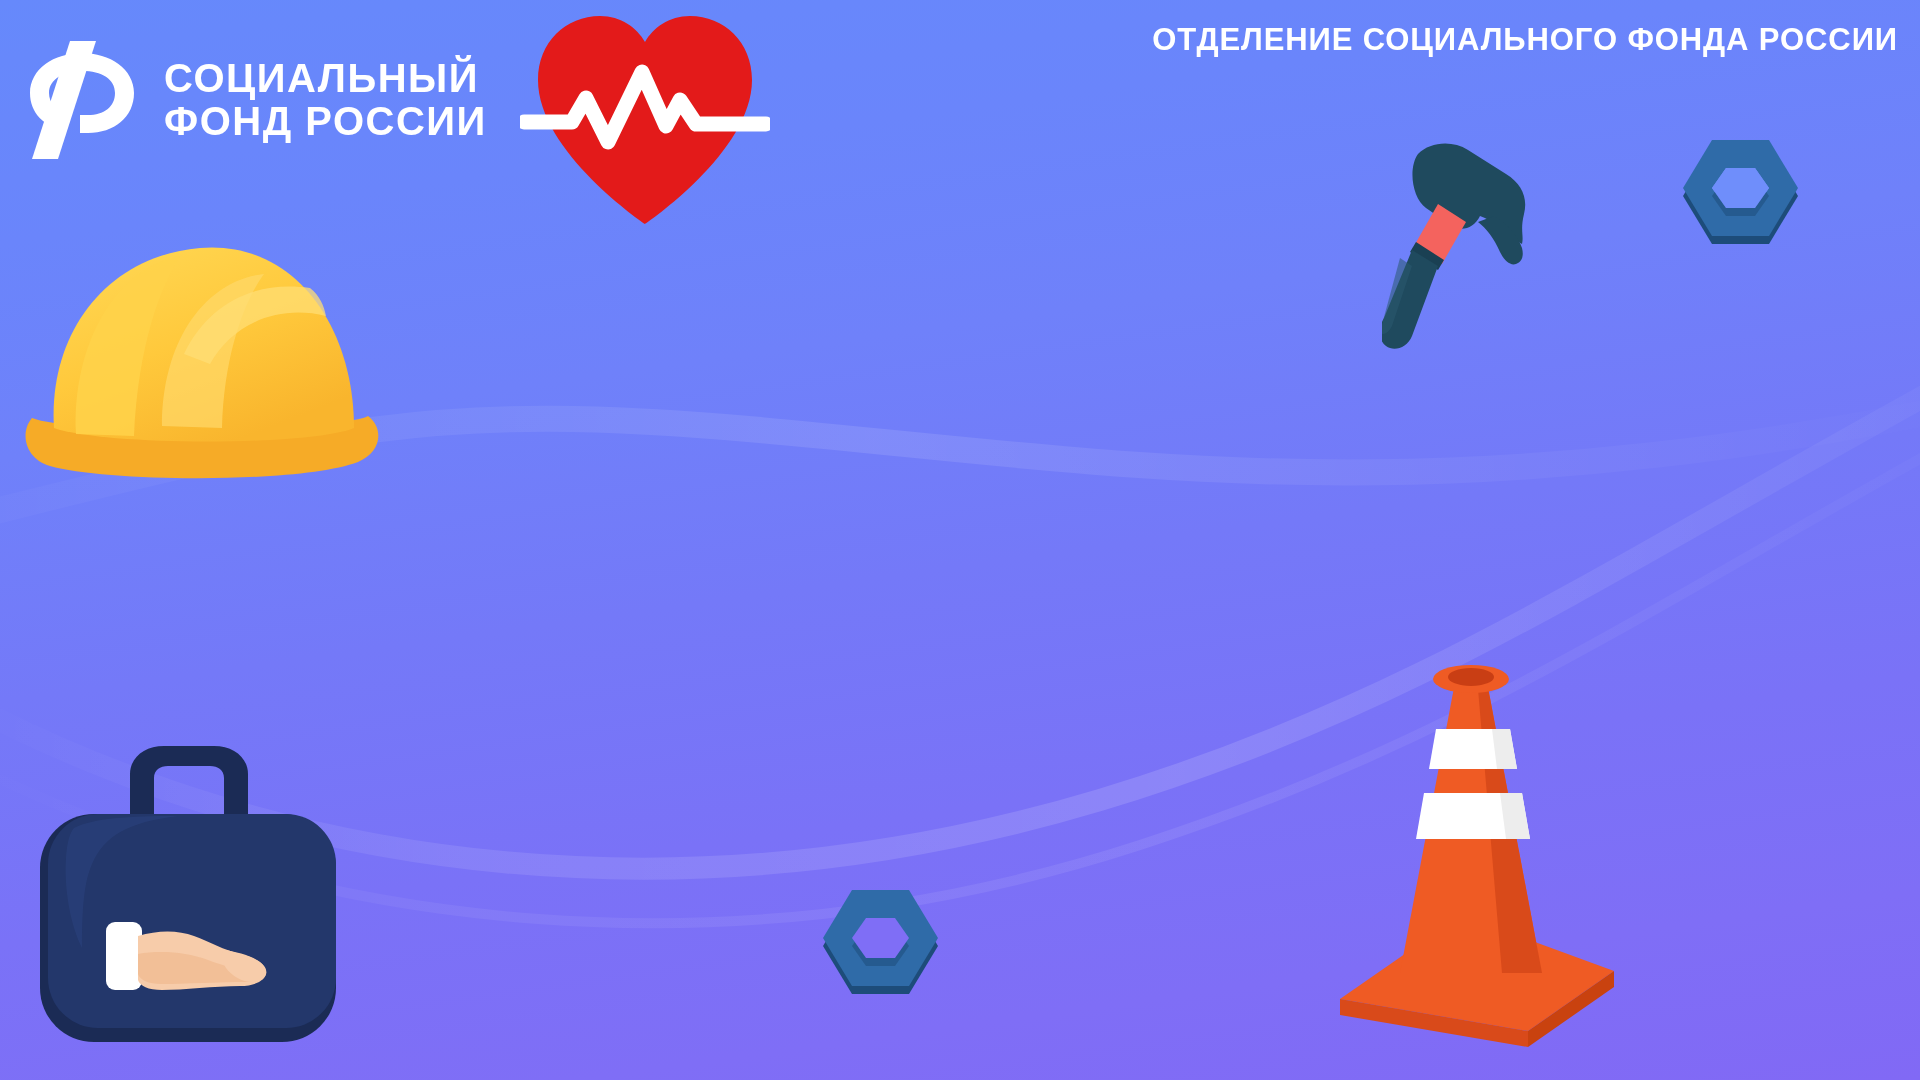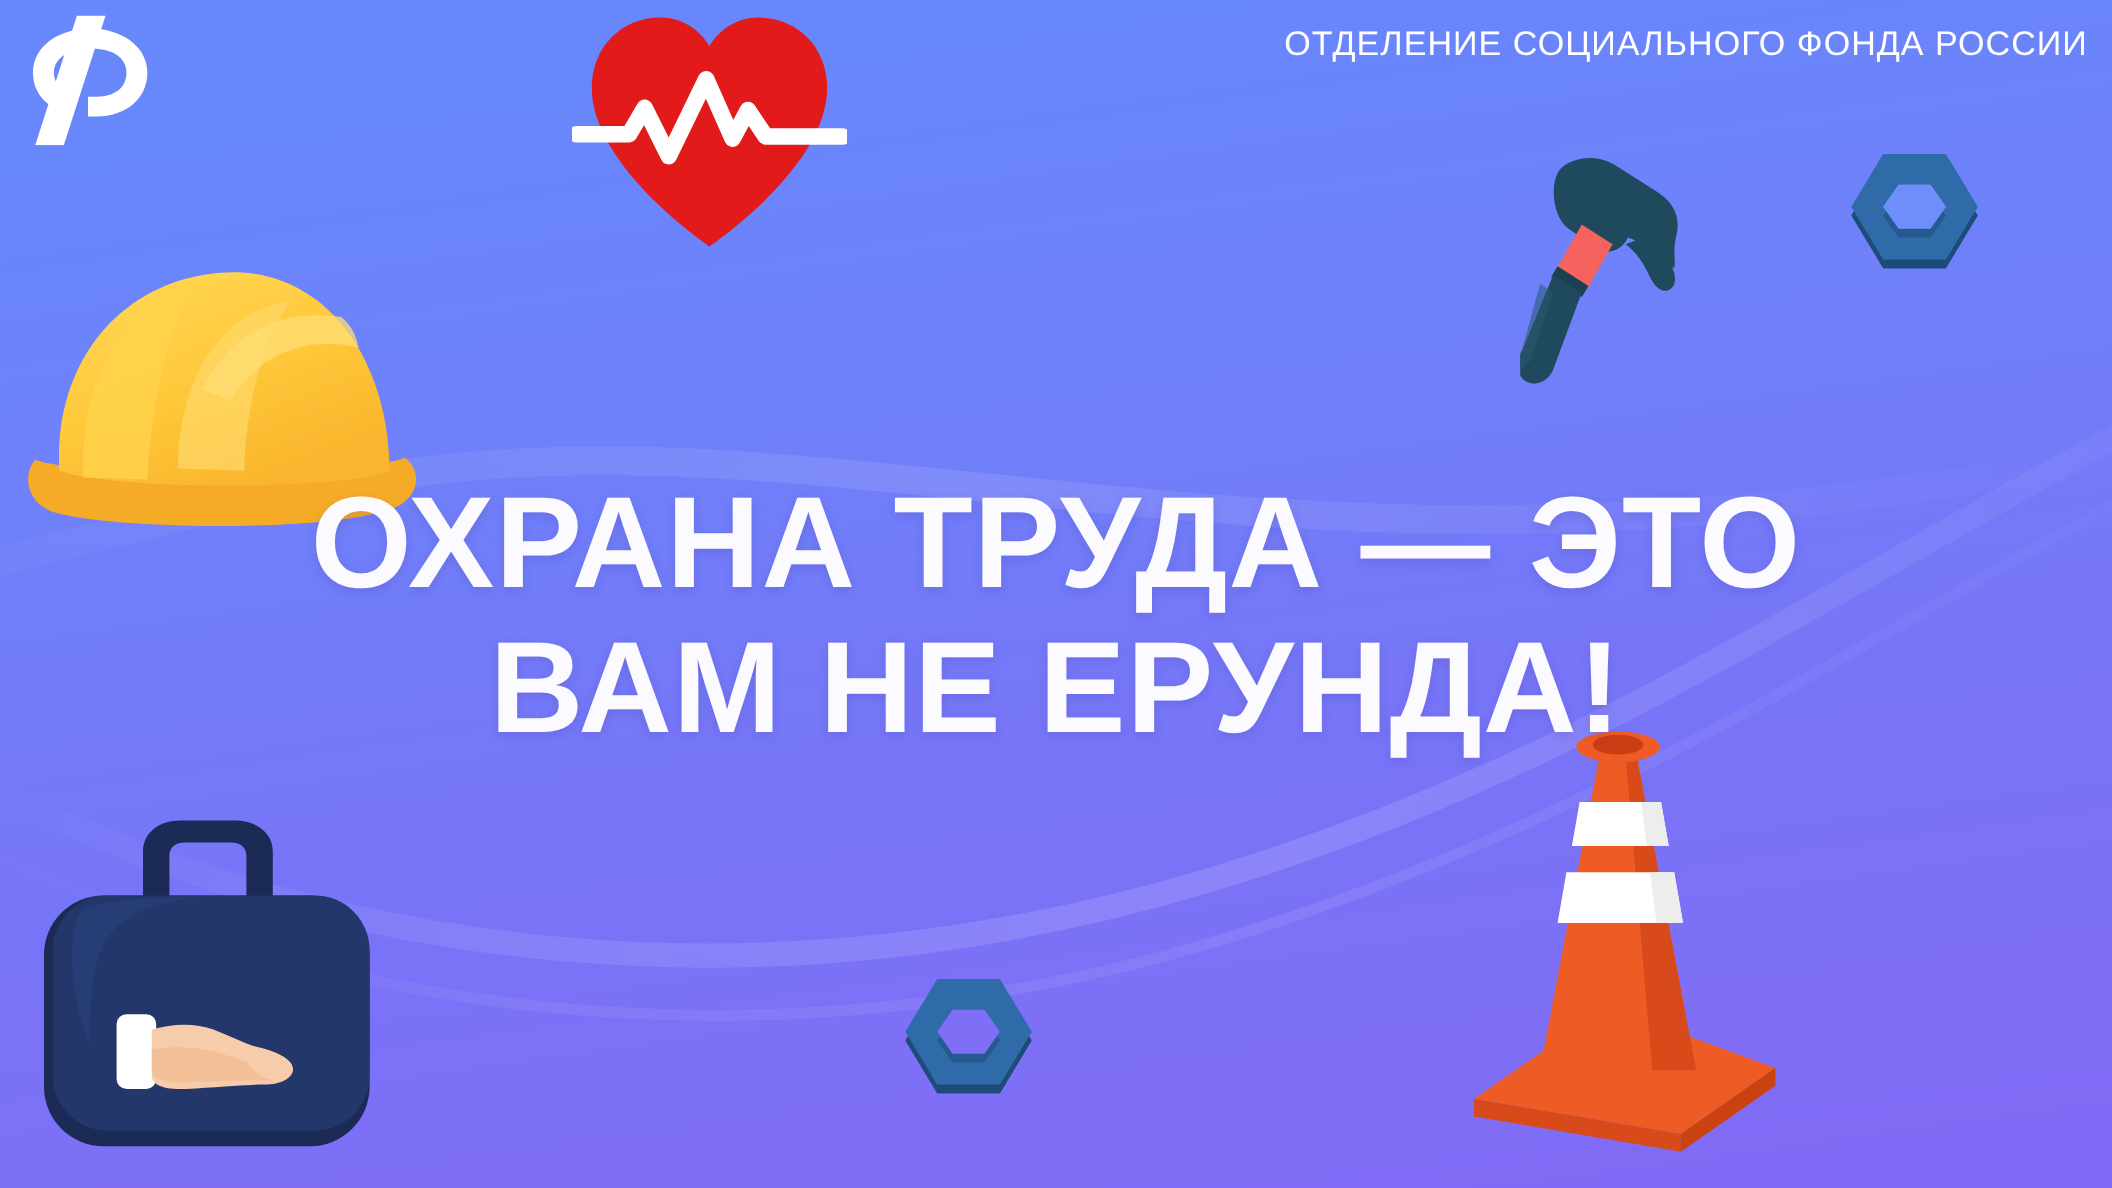--- a/index.html
+++ b/index.html
@@ -71,21 +71,21 @@
     width: 250px;
     height: 230px;
   }
 
   .org-name {
     position: absolute;
     right: 22px;
     top: 22px;
     text-align: right;
     color: #ffffff;
-    font-weight: 400;
+    font-weight: 700;
     font-size: 31px;
     line-height: 1.18;
     letter-spacing: 0.9px;
     text-transform: uppercase;
   }
   .org-name span { display: block; white-space: nowrap; }
 
   
   .headline {
     position: absolute;
@@ -143,20 +143,24 @@
 
     <div class="logo-block">
       <svg class="logo-mark" viewBox="0 0 128 118">
         <g fill="#ffffff">
           <path d="M64 12 C 92 12 116 28 116 52 C 116 76 96 92 70 92 L 62 92 L 62 74 L 70 74
                    C 86 74 97 66 97 52 C 97 38 84 30 64 30 C 46 30 31 38 31 52
                    C 31 62 38 69 48 72 L 48 90 C 26 86 12 72 12 52 C 12 28 36 12 64 12 Z"></path>
           <path d="M52 0 L 78 0 L 40 118 L 14 118 Z"></path>
         </g>
       </svg>
+      <div class="logo-words">
+        <span class="l1">СОЦИАЛЬНЫЙ</span>
+        <span class="l2">ФОНД РОССИИ</span>
+      </div>
     </div>
 
     <svg class="heart-icon" viewBox="0 0 250 230">
       <path d="M125 222 C 125 222 18 150 18 78 C 18 40 46 14 80 14 C 101 14 117 26 125 40
                C 133 26 149 14 170 14 C 204 14 232 40 232 78 C 232 150 125 222 125 222 Z" fill="#e31a1a"></path>
       <path d="M4 120 L 52 120 L 66 96 L 88 140 L 122 70 L 146 124 L 160 98 L 176 122 L 246 122" fill="none" stroke="#ffffff" stroke-width="15" stroke-linecap="round" stroke-linejoin="round"></path>
     </svg>
 
     <div class="org-name">
       <span>ОТДЕЛЕНИЕ СОЦИАЛЬНОГО ФОНДА РОССИИ</span>
@@ -249,18 +253,14 @@
 
     <ellipse cx="175" cy="24" rx="38" ry="14" fill="#ef5b24"></ellipse>
     <ellipse cx="175" cy="22" rx="23" ry="9" fill="#c93e14"></ellipse>
 
     <path d="M140 74 L 214 74 L 221 114 L 133 114 Z" fill="#ffffff"></path>
     <path d="M196 74 L 214 74 L 221 114 L 201 114 Z" fill="#ededed"></path>
     <path d="M128 138 L 226 138 L 234 184 L 120 184 Z" fill="#ffffff"></path>
     <path d="M204 138 L 226 138 L 234 184 L 210 184 Z" fill="#ededed"></path>
   </svg>
 
-  <h1 class="headline">
-    <span>ОХРАНА ТРУДА — ЭТО</span>
-    <span>ВАМ НЕ ЕРУНДА!</span>
-  </h1>
 
 </div>
 
 </body></html>

